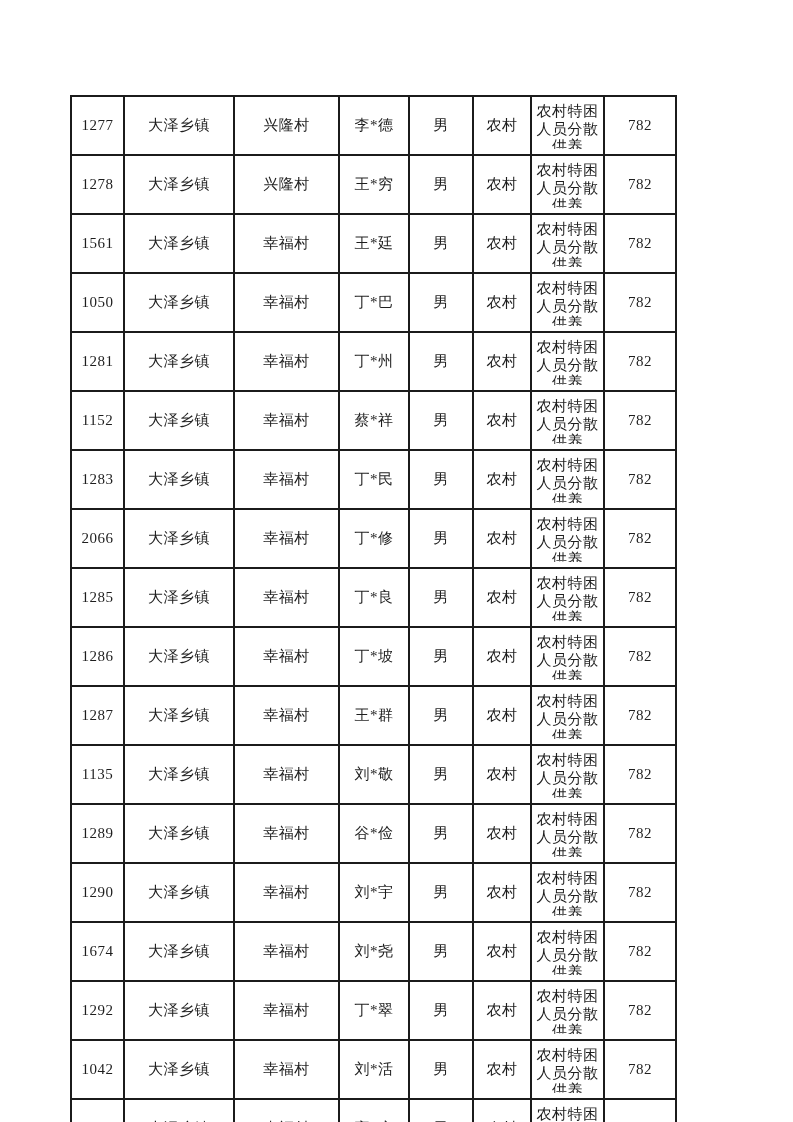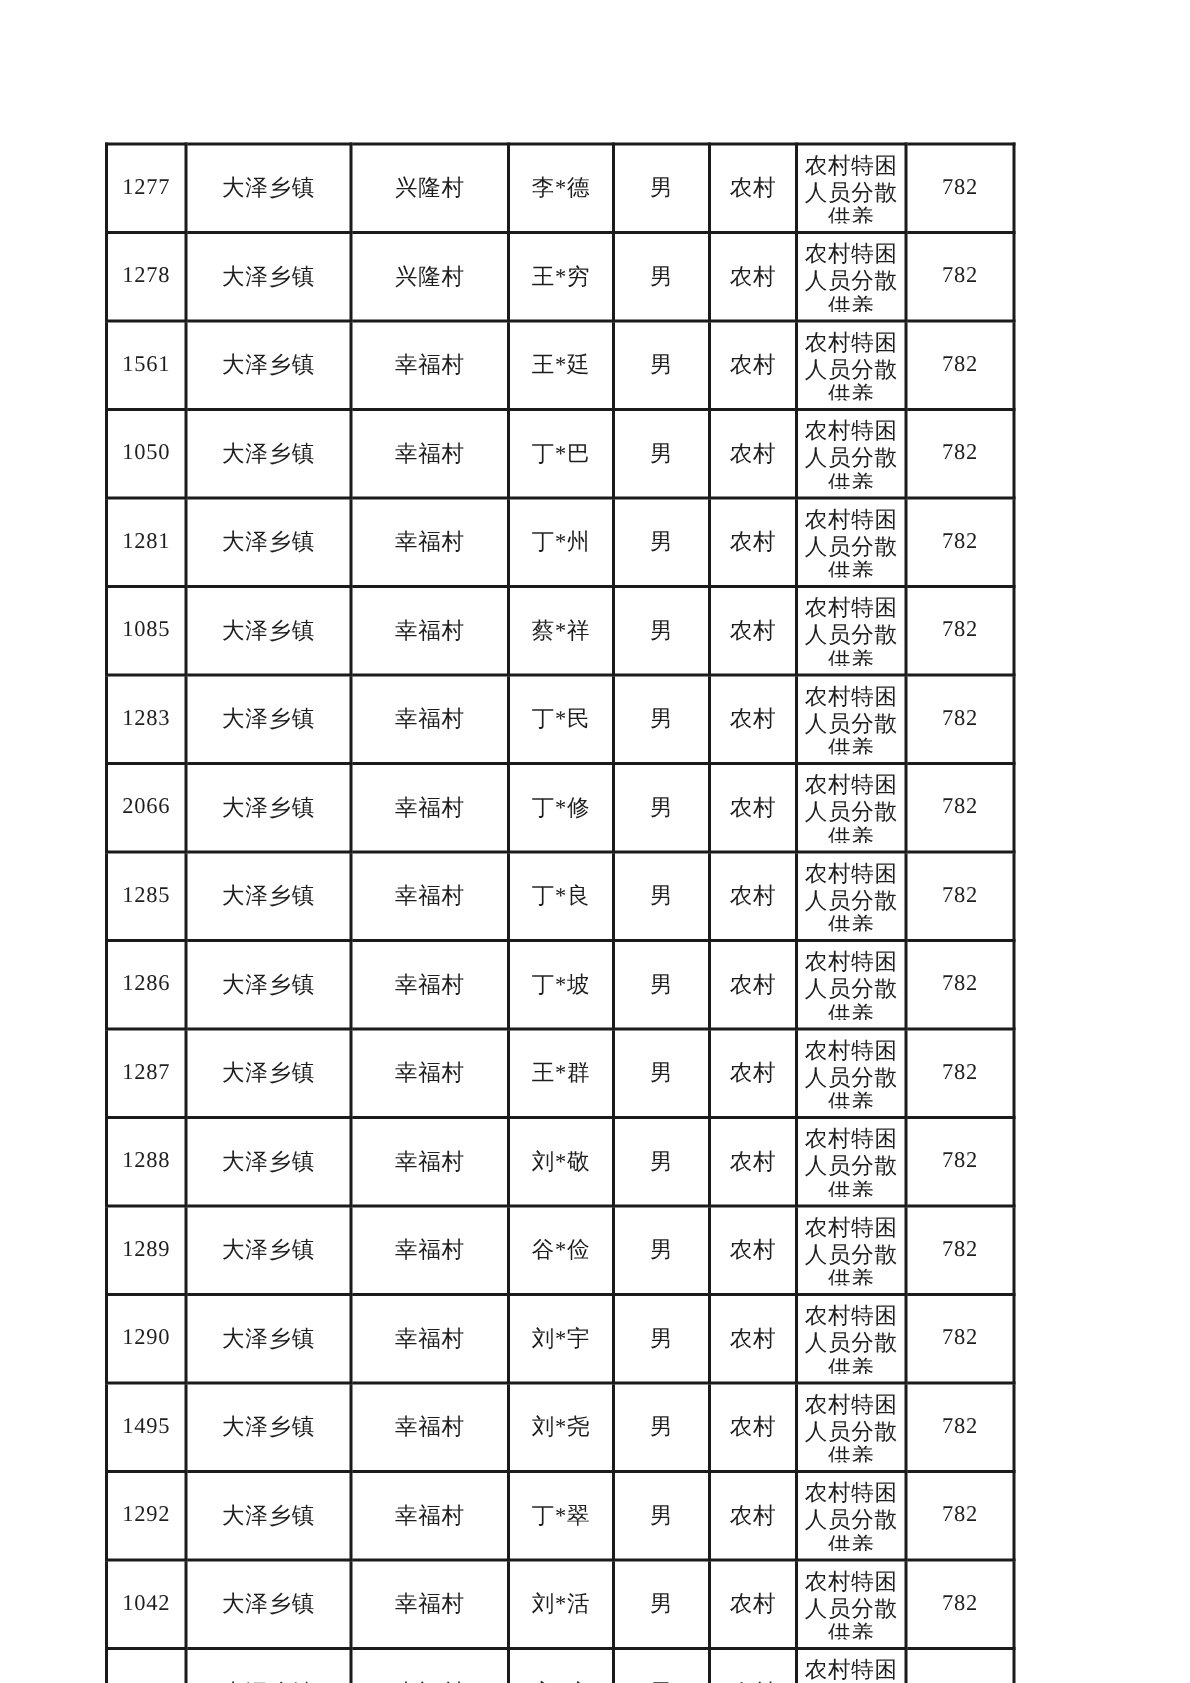--- a/index.html
+++ b/index.html
@@ -128,21 +128,21 @@
     <td>丁*州</td>
     <td>男</td>
     <td>农村</td>
     <td class="support">
       <div class="clip">农村特困人员分散供养</div>
     </td>
     <td class="num">782</td>
   </tr>
 
   <tr>
-    <td class="num">1085</td>
+    <td class="num">1152</td>
     <td>大泽乡镇</td>
     <td>幸福村</td>
     <td>蔡*祥</td>
     <td>男</td>
     <td>农村</td>
     <td class="support">
       <div class="clip">农村特困人员分散供养</div>
     </td>
     <td class="num">782</td>
   </tr>
@@ -206,21 +206,21 @@
     <td>王*群</td>
     <td>男</td>
     <td>农村</td>
     <td class="support">
       <div class="clip">农村特困人员分散供养</div>
     </td>
     <td class="num">782</td>
   </tr>
 
   <tr>
-    <td class="num">1288</td>
+    <td class="num">1135</td>
     <td>大泽乡镇</td>
     <td>幸福村</td>
     <td>刘*敬</td>
     <td>男</td>
     <td>农村</td>
     <td class="support">
       <div class="clip">农村特困人员分散供养</div>
     </td>
     <td class="num">782</td>
   </tr>
@@ -245,21 +245,21 @@
     <td>刘*宇</td>
     <td>男</td>
     <td>农村</td>
     <td class="support">
       <div class="clip">农村特困人员分散供养</div>
     </td>
     <td class="num">782</td>
   </tr>
 
   <tr>
-    <td class="num">1495</td>
+    <td class="num">1674</td>
     <td>大泽乡镇</td>
     <td>幸福村</td>
     <td>刘*尧</td>
     <td>男</td>
     <td>农村</td>
     <td class="support">
       <div class="clip">农村特困人员分散供养</div>
     </td>
     <td class="num">782</td>
   </tr>

